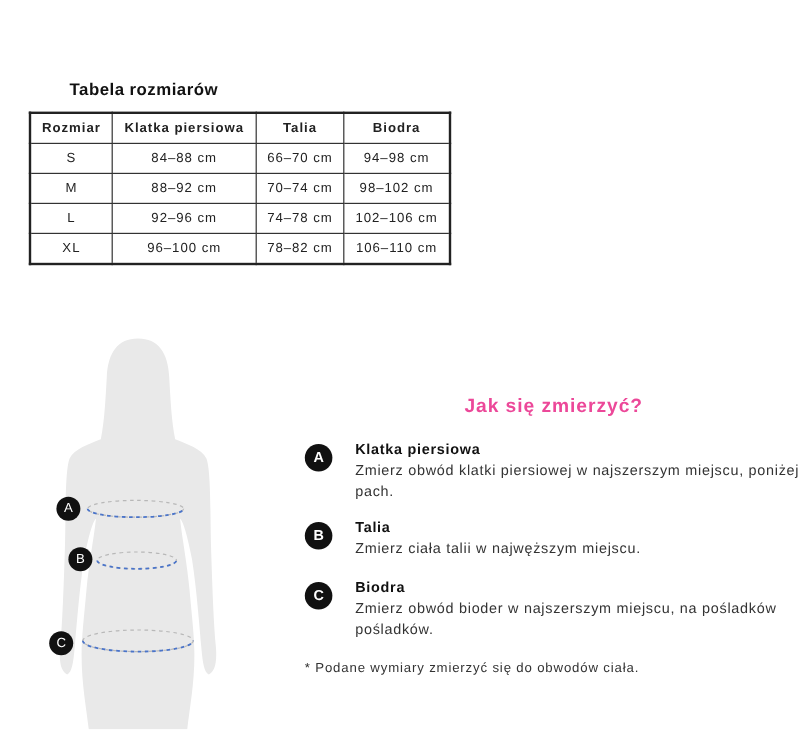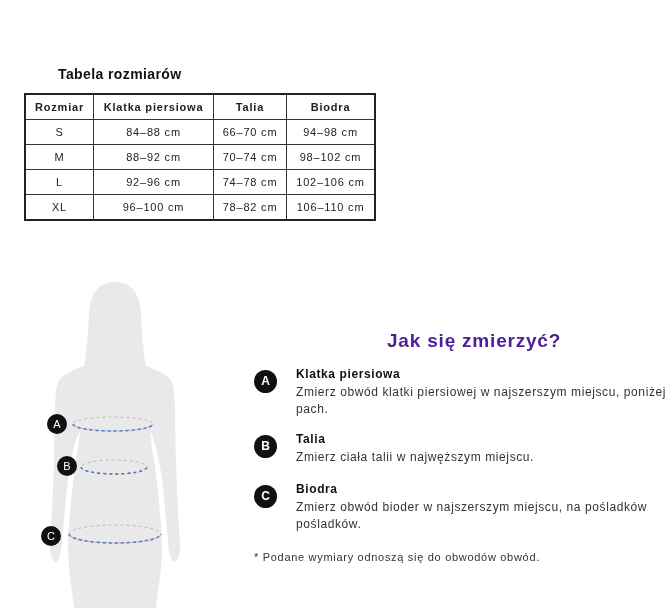--- a/index.html
+++ b/index.html
@@ -15,22 +15,22 @@
   table.sizes td.c0, table.sizes th.c0 { width: 67px; }
   table.sizes td.c1, table.sizes th.c1 { width: 119px; }
   table.sizes td.c2, table.sizes th.c2 { width: 72px; }
   table.sizes td.c3, table.sizes th.c3 { width: 87px; }
 
   .figure { position: absolute; left: 30px; top: 270px; width: 170px; height: 338px; }
   .badge-sm { position: absolute; width: 20px; height: 20px; border-radius: 50%; background: #111;
               color: #fff; font-size: 11px; text-align: center; line-height: 20px; }
 
   .how { position: absolute; left: 252px; top: 320px; width: 420px; }
-  .how-title { position: absolute; left: 135px; top: 10px; font-size: 19px; font-weight: bold;
-               letter-spacing: 0.8px; color: #4c1d95; }
+  .how-title { position: absolute; left: 135px; top: 10px; font-size: 16px; font-weight: bold;
+               letter-spacing: 0.8px; color: #ec4899; }
   .step { position: absolute; left: 0; width: 420px; }
   .step .badge { position: absolute; left: 2px; top: 0; width: 23px; height: 23px; border-radius: 50%;
                  background: #111; color: #fff; font-size: 12px; font-weight: bold;
                  text-align: center; line-height: 23px; }
   .step .name { position: absolute; left: 44px; top: -3px; font-size: 12px; font-weight: bold;
                 letter-spacing: 0.6px; color: #111; }
   .step .desc { position: absolute; left: 44px; top: 14px; width: 376px; font-size: 12px;
                 letter-spacing: 0.6px; line-height: 16.5px; color: #333; }
   .note { position: absolute; left: 2px; top: 231px; font-size: 11px; letter-spacing: 0.7px; color: #333; }
 </style>
@@ -134,14 +134,14 @@
     <div class="name">Talia</div>
     <div class="desc">Zmierz ciała talii w najwęższym miejscu.</div>
   </div>
 
   <div class="step" style="top:165px;">
     <div class="badge">C</div>
     <div class="name">Biodra</div>
     <div class="desc">Zmierz obwód bioder w najszerszym miejscu, na pośladków pośladków.</div>
   </div>
 
-  <div class="note">* Podane wymiary odnoszą się do obwodów obwód.</div>
+  <div class="note">* Podane wymiary zmierzyć się do obwodów ciała.</div>
 </div>
 
 </body></html>

